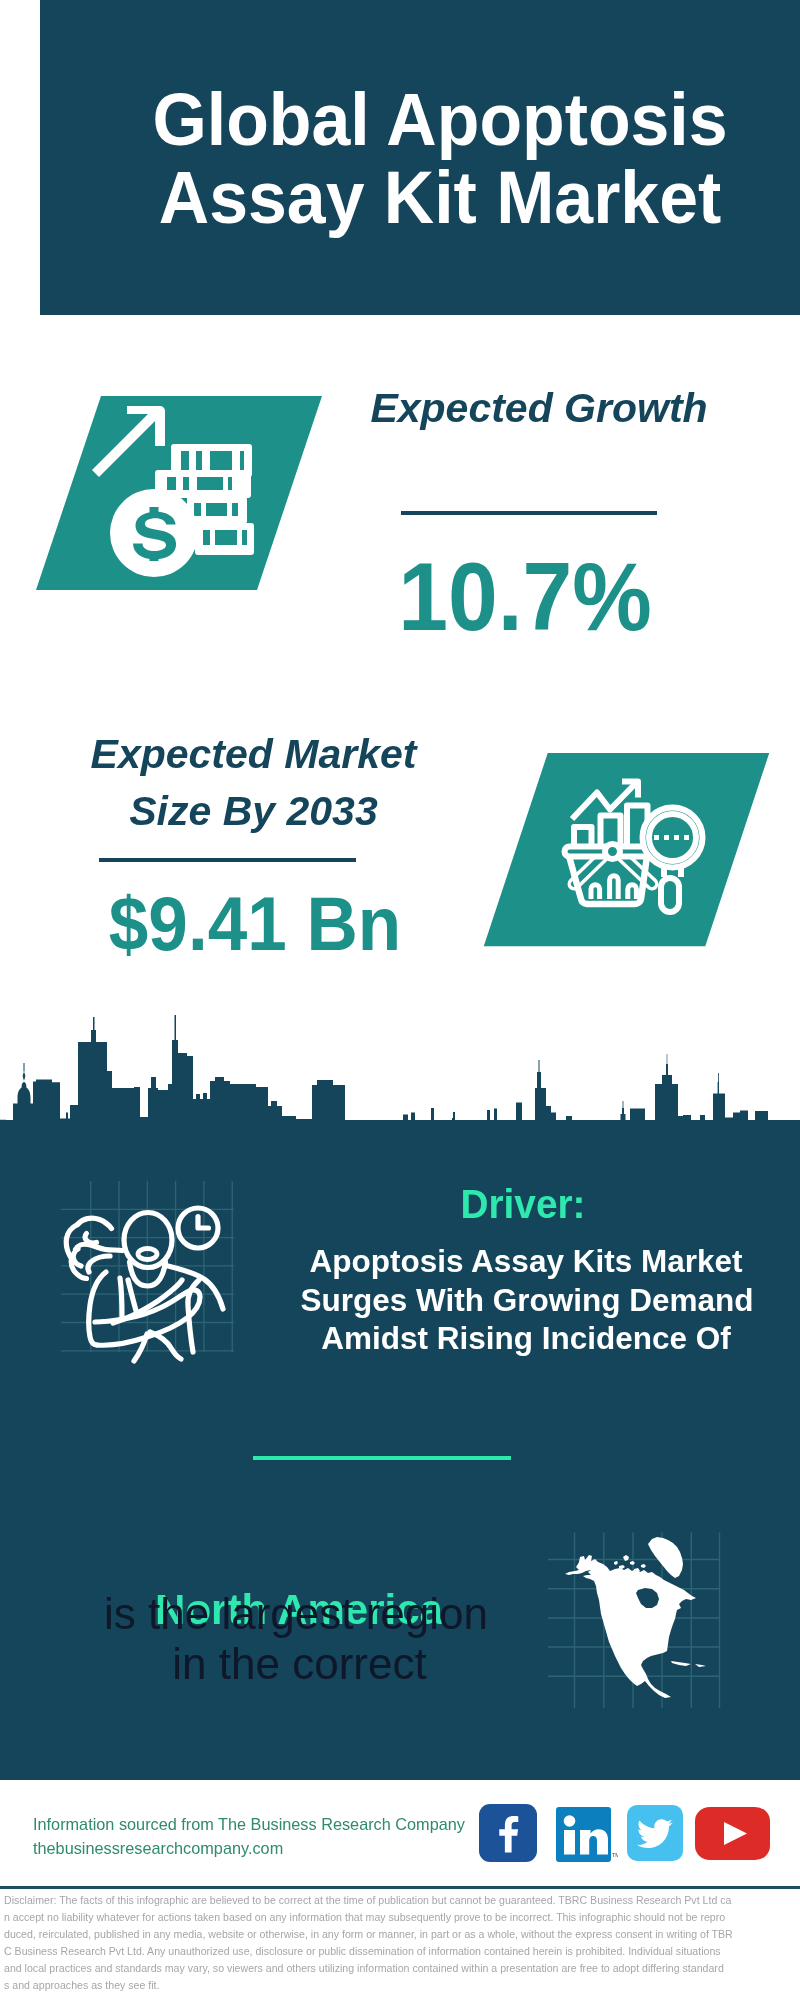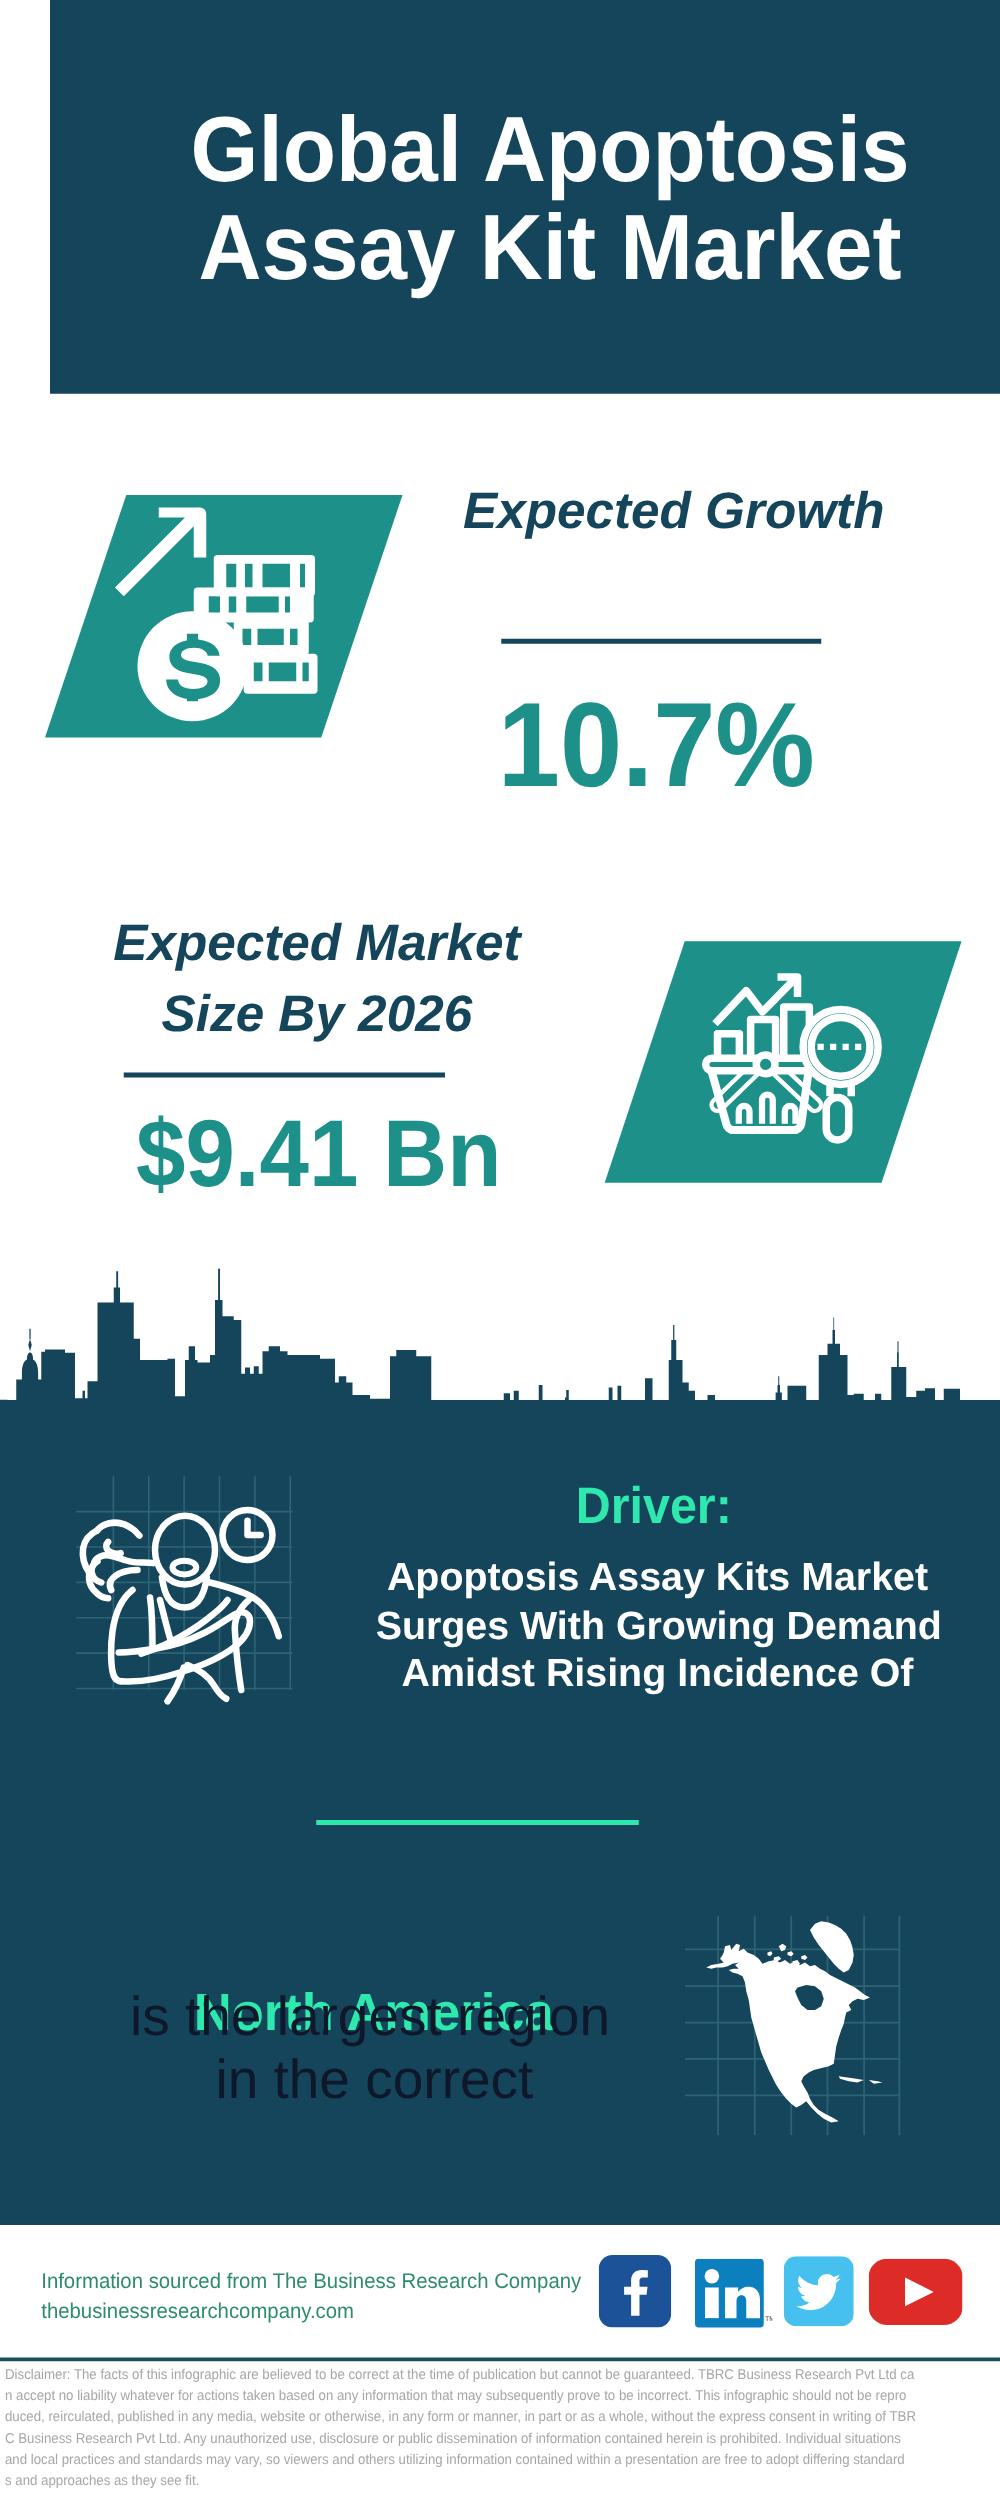--- a/index.html
+++ b/index.html
@@ -121,21 +121,21 @@
           <rect x="654" y="835" width="5" height="5"></rect>
           <rect x="664" y="835" width="5" height="5"></rect>
           <rect x="674" y="835" width="5" height="5"></rect>
           <rect x="684" y="835" width="5" height="5"></rect>
         </g>
       </g>
     </g>
   </svg>
 
   <div class="lbl" style="left:53.5px;top:734px;width:400px;text-align:center">Expected Market</div>
-  <div class="lbl" style="left:53.5px;top:790.7px;width:400px;text-align:center">Size By 2026</div>
+  <div class="lbl" style="left:53.5px;top:790.7px;width:400px;text-align:center">Size By 2033</div>
   <div class="rule" style="left:99px;top:858px;width:257px"></div>
   <div class="val" style="left:65px;top:886px;width:380px;text-align:center;font-size:76px;transform:scaleX(0.935);transform-origin:center">$9.41 Bn</div>
 
   <div class="dark"></div>
   <svg class="skyline" viewBox="0 1010 800 150">
     <path d="M0 1119.7H6V1160H0ZM6 1121.5H13V1160H6ZM13 1103.5H33V1160H13ZM17.5 1098 C17.5 1091 20 1087 24 1087 C28 1087 30.5 1091 30.5 1098 V1105 H17.5ZM21.5 1088 C21.5 1084 22.5 1082 24 1082 C25.5 1082 26.5 1084 26.5 1088ZM22.6 1076 L24 1071 L25.4 1076 L24 1081ZM23.7 1070 H24.3 V1076 H23.7ZM23.5 1063 H24.5 V1071 H23.5ZM33 1081.4H36V1160H33ZM36 1079.5H52V1160H36ZM52 1082.2H60V1160H52ZM60 1118.5H70V1160H60ZM66 1112.5H68V1160H66ZM70 1105H78V1160H70ZM78 1042H107V1160H78ZM91 1030H96V1160H91ZM93 1017H94.5V1160H93ZM107 1071H112V1160H107ZM112 1088H134V1160H112ZM134 1087H140V1160H134ZM140 1117H148V1160H140ZM148 1088H158V1160H148ZM151 1077H156V1160H151ZM158 1090H168V1160H158ZM168 1084H172V1160H168ZM172 1056H193V1160H172ZM172 1040H178V1160H172ZM174.5 1015H176V1160H174.5ZM178 1053H187V1160H178ZM193 1099H210V1160H193ZM196 1094H200V1160H196ZM203 1093H207V1160H203ZM210 1081H230V1160H210ZM215 1077H224V1160H215ZM230 1084H256V1160H230ZM238 1092H247V1160H238ZM256 1087H268V1160H256ZM268 1106H282V1160H268ZM271 1101H277V1160H271ZM282 1116H296V1160H282ZM296 1119H312V1160H296ZM312 1085H345V1160H312ZM317 1080H333V1160H317ZM345 1133H352V1160H345ZM352 1125H360V1160H352ZM360 1131H366V1160H360ZM366 1127H372V1160H366ZM372 1133H380V1160H372ZM380 1127H390V1160H380ZM390 1131H400V1160H390ZM400 1120H403V1160H400ZM403 1114.5H408V1160H403ZM408 1122H411V1160H408ZM411 1112.5H415V1160H411ZM415 1126H419V1160H415ZM419 1130H425V1160H419ZM425 1127.5H427V1160H425ZM427 1130.5H431V1160H427ZM431 1108H434V1160H431ZM434 1129H441V1160H434ZM441 1132H446V1160H441ZM446 1128H452V1160H446ZM452 1118H455V1160H452ZM453 1112H455V1160H453ZM455 1129.5H458V1160H455ZM458 1122H466V1160H458ZM466 1129.5H470V1160H466ZM470 1133.5H487V1160H470ZM487 1110H490V1160H487ZM490 1131H494V1160H490ZM494 1108.5H497V1160H494ZM497 1131H516V1160H497ZM516 1102.5H522V1160H516ZM522 1129H535V1160H522ZM535 1088H546V1160H535ZM537 1072H541V1160H537ZM538.5 1060H539.5V1160H538.5ZM546 1106H551V1160H546ZM551 1112.5H556V1160H551ZM556 1130H562V1160H556ZM562 1122.5H566V1160H562ZM566 1116H572V1160H566ZM572 1124H580V1160H572ZM580 1128.5H590V1160H580ZM590 1131H600V1160H590ZM600 1133H618V1160H600ZM618 1121H628V1160H618ZM620.5 1114H625.5V1160H620.5ZM622 1108H624V1160H622ZM622.6 1101H623.4V1160H622.6ZM628 1130H630V1160H628ZM630 1108.5H645V1160H630ZM645 1125.5H655V1160H645ZM655 1084H678V1160H655ZM662 1075H672V1160H662ZM666 1064H668V1160H666ZM666.7 1054H667.3V1160H666.7ZM678 1116H683V1160H678ZM683 1115H691V1160H683ZM691 1128H700V1160H691ZM700 1115H705V1160H700ZM705 1125H713V1160H705ZM713 1093.5H725V1160H713ZM717.6 1082H719V1160H717.6ZM718 1073H718.8V1160H718ZM725 1117.5H733V1160H725ZM733 1112.5H740V1160H733ZM740 1110.5H748V1160H740ZM748 1126H755V1160H748ZM755 1111H768V1160H755ZM768 1124.5H776V1160H768ZM776 1130H787V1160H776ZM787 1134.5H800V1160H787Z" fill="#15455A"></path>
   </svg>
 
   <svg style="position:absolute;left:50px;top:1180px;width:220px;height:220px" viewBox="50 1180 220 220">
     <g stroke="#2D6475" stroke-width="1.3" fill="none">

